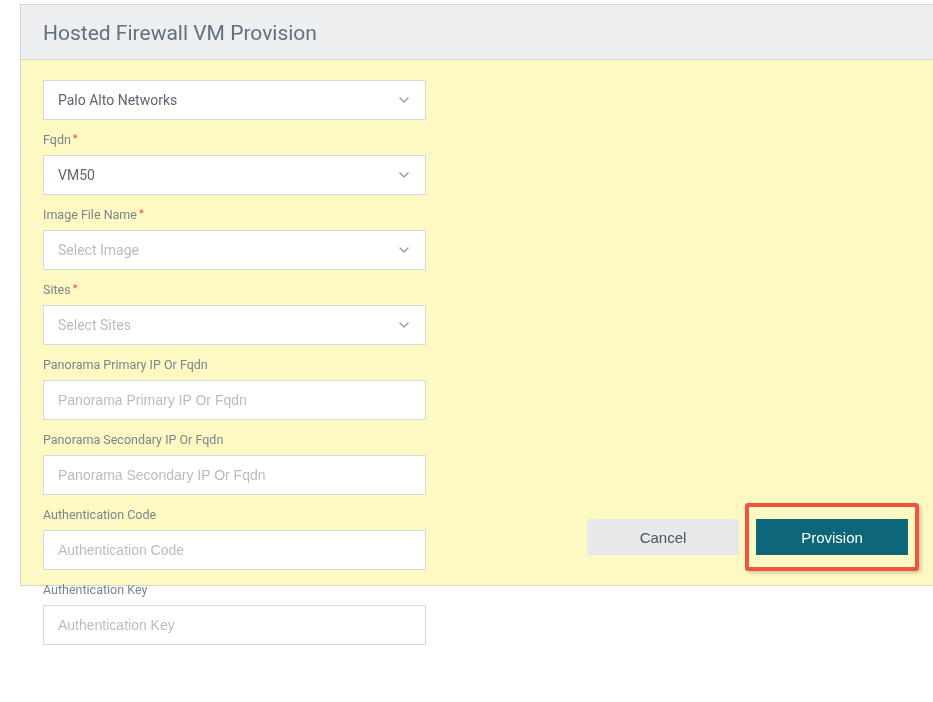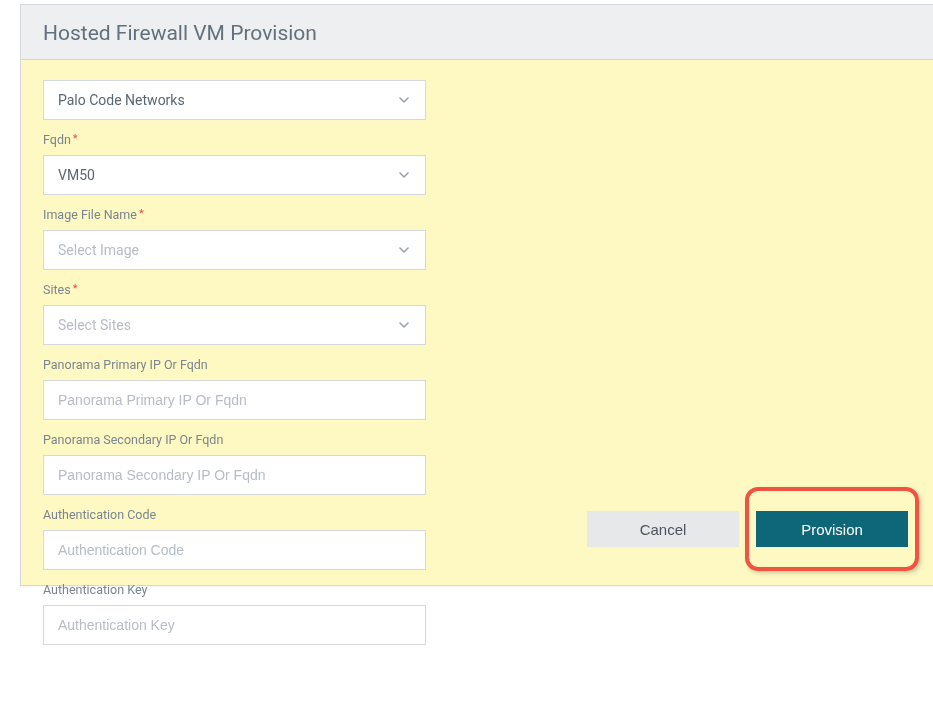--- a/index.html
+++ b/index.html
@@ -117,38 +117,38 @@
       background: #e6e8ea;
       color: #4a5560;
     }
     .btn-primary {
       background: #0d6778;
       color: #ffffff;
       min-width: 152px;
     }
     .highlight-box {
       border: 4px solid #f0543f;
-      padding: 20px 7px;
-      border-radius: 13px;
+      padding: 12px 7px;
+      border-radius: 3px;
       box-shadow: 2px 2px 4px rgba(0,0,0,0.2);
     }
   </style>
 </head>
 <body>
 
 <div class="panel">
   <div class="header">
     <div class="header-title">Hosted Firewall VM Provision</div>
   </div>
 
   <div class="form-body">
 
     <div class="form-group first">
       <div class="form-select">
-        <span class="select-text">Palo Code Networks</span>
+        <span class="select-text">Palo Alto Networks</span>
         <span class="chevron">
           <svg width="14" height="14" viewBox="0 0 14 14">
               <path d="M3 5 L7 9 L11 5" stroke="#9aa3ac" stroke-width="1.6" fill="none" stroke-linecap="round" stroke-linejoin="round"></path>
             </svg>
         </span>
       </div>
     </div>
 
     <div class="form-group">
       <label class="form-label">

